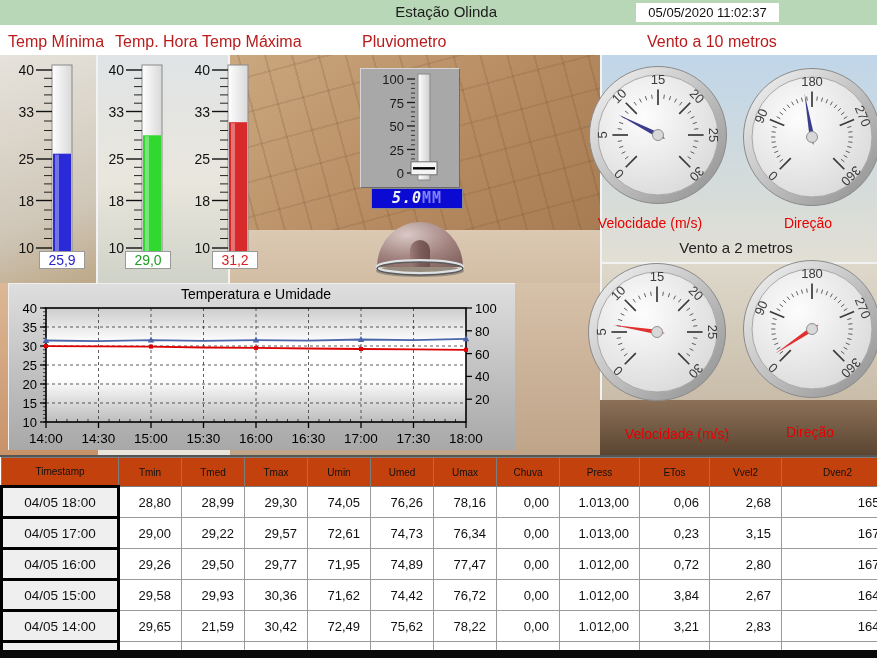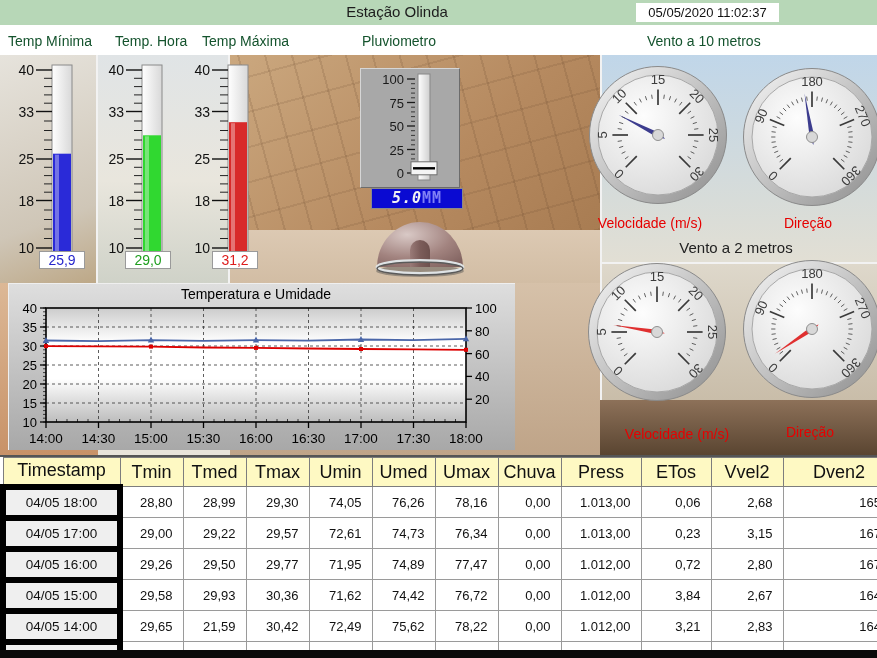--- a/index.html
+++ b/index.html
@@ -26,26 +26,26 @@
     background:linear-gradient(#d6c1a9,#bfa488); }
   .bg-sky { left:600px; top:55px; width:277px; height:207px;
     background:linear-gradient(#c0d6e9,#d7dcd9 70%,#e2dfd4); border-left:2px solid #f2f2f2; }
   .bg-field { left:600px; top:262px; width:277px; height:138px;
     background:linear-gradient(#ded8cb,#c9bda9); border-left:2px solid #f2f2f2; border-top:2px solid #f2f2f2; }
   .bg-ground { left:600px; top:400px; width:277px; height:55px;
     background:linear-gradient(#8d7159,#5a4531); }
 
   
   .header { position:absolute; left:0; top:0; width:877px; height:25px; background:#b7d7b7; z-index:4; }
-  .title { position:absolute; left:297px; top:3px; width:200px; text-align:center;
+  .title { position:absolute; left:297px; top:3px; width:200px; text-align:right;
     font-size:15px; color:#1c1c1c; }
   .datetime { position:absolute; left:636px; top:3px; width:143px; height:19px; background:#fff;
     font-size:13px; color:#111; text-align:center; line-height:19px; }
   .labelbar { position:absolute; left:0; top:25px; width:877px; height:30px; background:#fff; z-index:4; }
-  .slabel { position:absolute; top:8px; font-size:14px; color:#14532d; white-space:nowrap; }
+  .slabel { position:absolute; top:8px; font-size:16px; color:#b91c1c; white-space:nowrap; }
 
   
   .therm { position:absolute; top:62px; width:80px; height:200px; z-index:2; }
   .tvalue { position:absolute; top:251px; width:46px; height:18px; background:#ffffff;
     border:1px solid #9a9a9a; font-size:14px; text-align:center; line-height:16px; z-index:2; }
 
   
   .pluvio-panel { position:absolute; left:360px; top:68px; width:100px; height:120px; background:#a8a8a8;
     border-top:1px solid #d6d6d6; border-left:1px solid #d6d6d6;
     border-right:1px solid #6c6c6c; border-bottom:1px solid #6c6c6c; z-index:2; }
@@ -62,26 +62,26 @@
 
   
   .chart-panel { position:absolute; left:8px; top:283px; width:507px; height:167px;
     background:linear-gradient(#dedede,#a8a8a8); z-index:3;
     border-top:1px solid #efefef; border-left:1px solid #efefef; }
 
   
   .table-wrap { position:absolute; left:0; top:455px; width:877px; height:195px; overflow:hidden;
     background:#fff; z-index:5; border-top:2px solid #555; }
   table.data { border-collapse:collapse; table-layout:fixed; width:890px; background:#fff; }
-  table.data th { font-weight:normal; font-size:18px; color:#111; text-align:center; height:29px;
-    border:1px solid #7d7d7d; background:#fef9c3; }
+  table.data th { font-weight:normal; font-size:10px; color:#111; text-align:center; height:29px;
+    border:1px solid #7d7d7d; background:#c2410c; }
   table.data td { font-size:13px; color:#111; height:31px; border:1px solid #9a9a9a;
     text-align:right; padding-right:10px; }
   table.data td.ts { background:#efefef; text-align:center; padding-right:0; font-size:13.5px;
-    border:6px solid #000000; }
+    border:3px solid #000000; }
   .bottom-bar { position:absolute; left:0; top:650px; width:877px; height:8px; background:#0a0a0a; z-index:6; }
 </style>
 </head>
 <body>
 
 <div class="app">
 
   <div class="bg bg-left-top"></div>
   <div class="bg bg-left-bottom"></div>
   <div class="bg bg-mid-top"></div>

